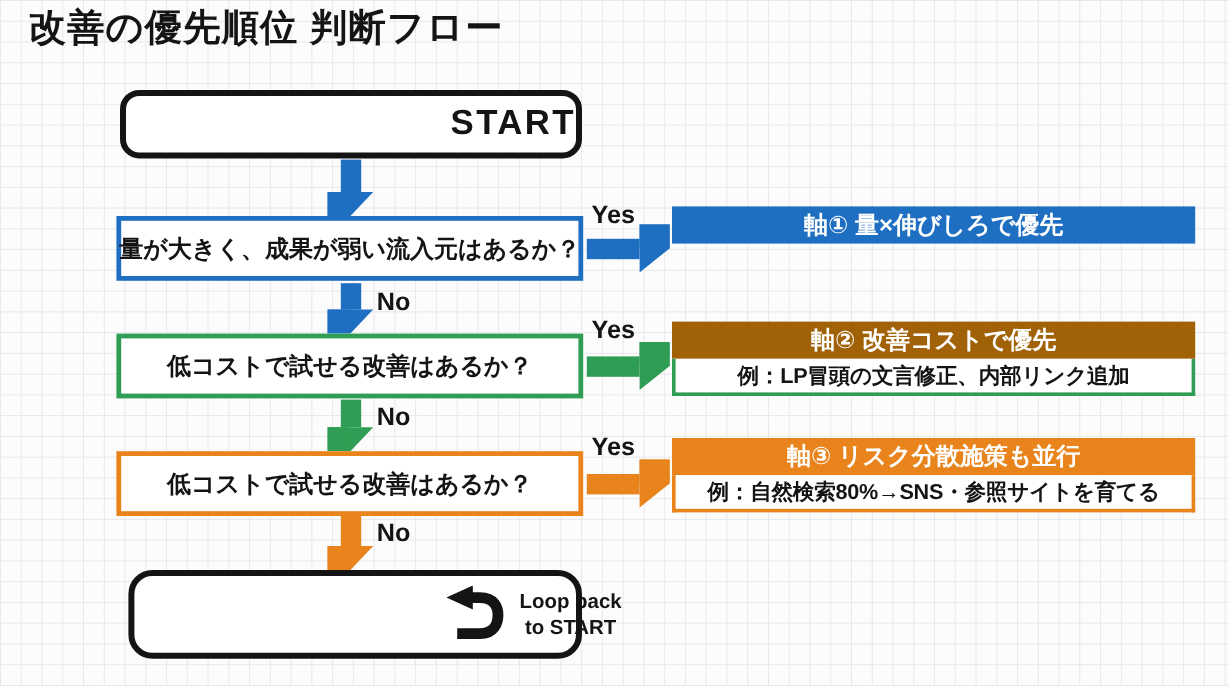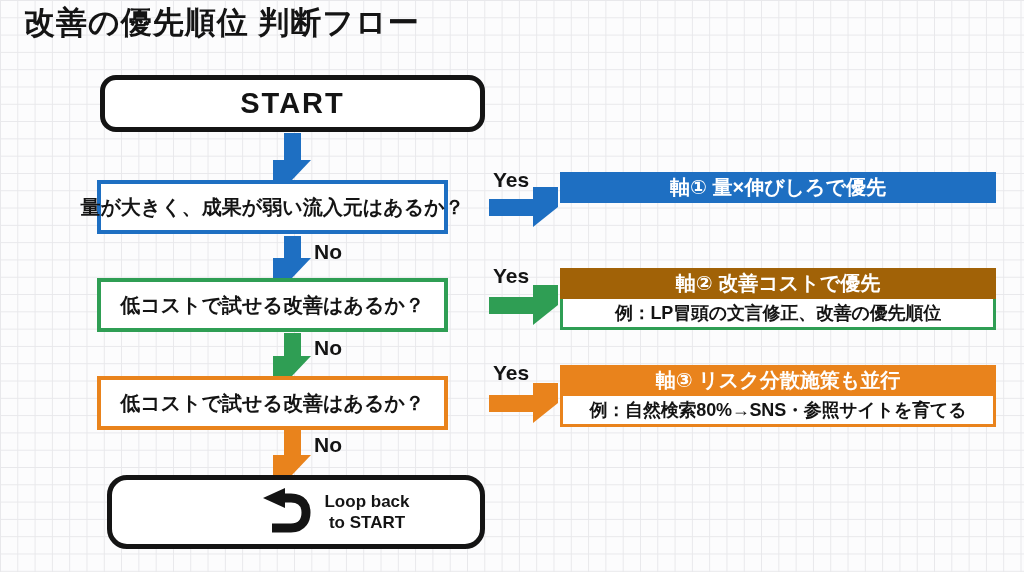--- a/index.html
+++ b/index.html
@@ -19,37 +19,37 @@
 
   .title {
     left:24px; top:2px;
     font-size:31px; font-weight:900; letter-spacing:1px;
     white-space:nowrap;
   }
 
   .terminal {
     background:#fff;
     border:5px solid #141414;
-    display:flex; align-items:center; justify-content:center;
+    display:flex; align-items:center; justify-content:flex-end;
   }
   .start {
     left:100px; top:75px; width:385px; height:57px;
     border-radius:16px;
     font-size:29px; font-weight:800; letter-spacing:2px;
   }
   .loop {
     left:107px; top:475px; width:378px; height:74px;
     border-radius:20px;
   }
   .loop-content { display:flex; align-items:center; gap:12px; transform:translateX(38px); }
   .loop-icon svg { display:block; }
   .loop-text { font-size:17px; font-weight:800; line-height:1.25; text-align:center; }
 
   .q {
-    left:97px; width:351px; height:54px;
+    left:97px; width:389px; height:54px;
     background:#fff; border:4px solid;
     display:flex; align-items:center; justify-content:center;
     font-size:20px; font-weight:800; white-space:nowrap;
   }
   .q1 { top:180px; border-color:#1e6fc2; }
   .q2 { top:278px; border-color:#2f9e54; }
   .q3 { top:376px; border-color:#e9831c; }
 
   .result { left:560px; width:436px; }
   .result .hdr {
@@ -112,21 +112,21 @@
 <div class="q q2 abs">
   <span>低コストで試せる改善はあるか？</span>
 </div>
 <div class="lbl abs" style="left:493px;top:264px">Yes</div>
 <div class="arrow-right green abs" style="left:489px;top:285px;width:69px">
   <div class="shaft"></div>
   <div class="head"></div>
 </div>
 <div class="result r2 abs">
   <div class="hdr">軸② 改善コストで優先</div>
-  <div class="rbody">例：LP冒頭の文言修正、改善の優先順位</div>
+  <div class="rbody">例：LP冒頭の文言修正、内部リンク追加</div>
 </div>
 <div class="lbl abs" style="left:314px;top:336px">No</div>
 <div class="arrow-down green abs" style="left:273px;top:333px;height:43px">
   <div class="shaft"></div>
   <div class="head"></div>
 </div>
 
 <div class="q q3 abs">
   <span>低コストで試せる改善はあるか？</span>
 </div>

